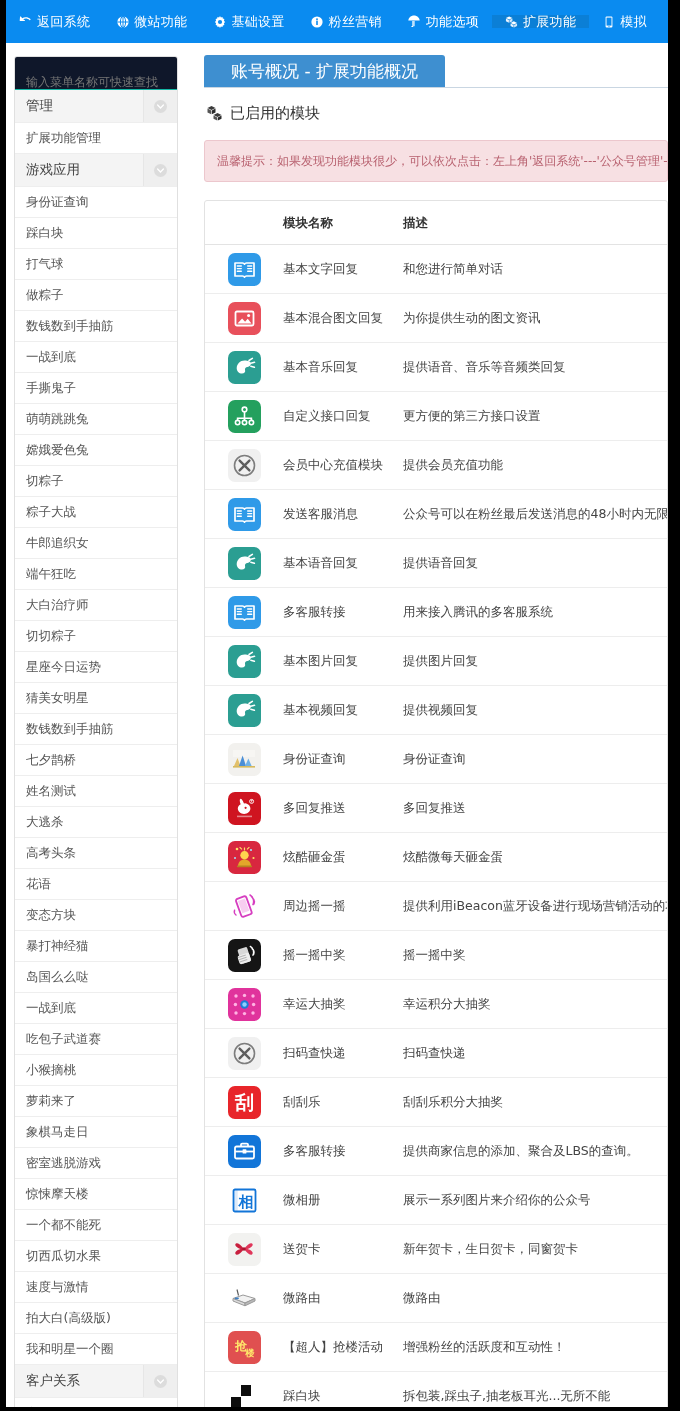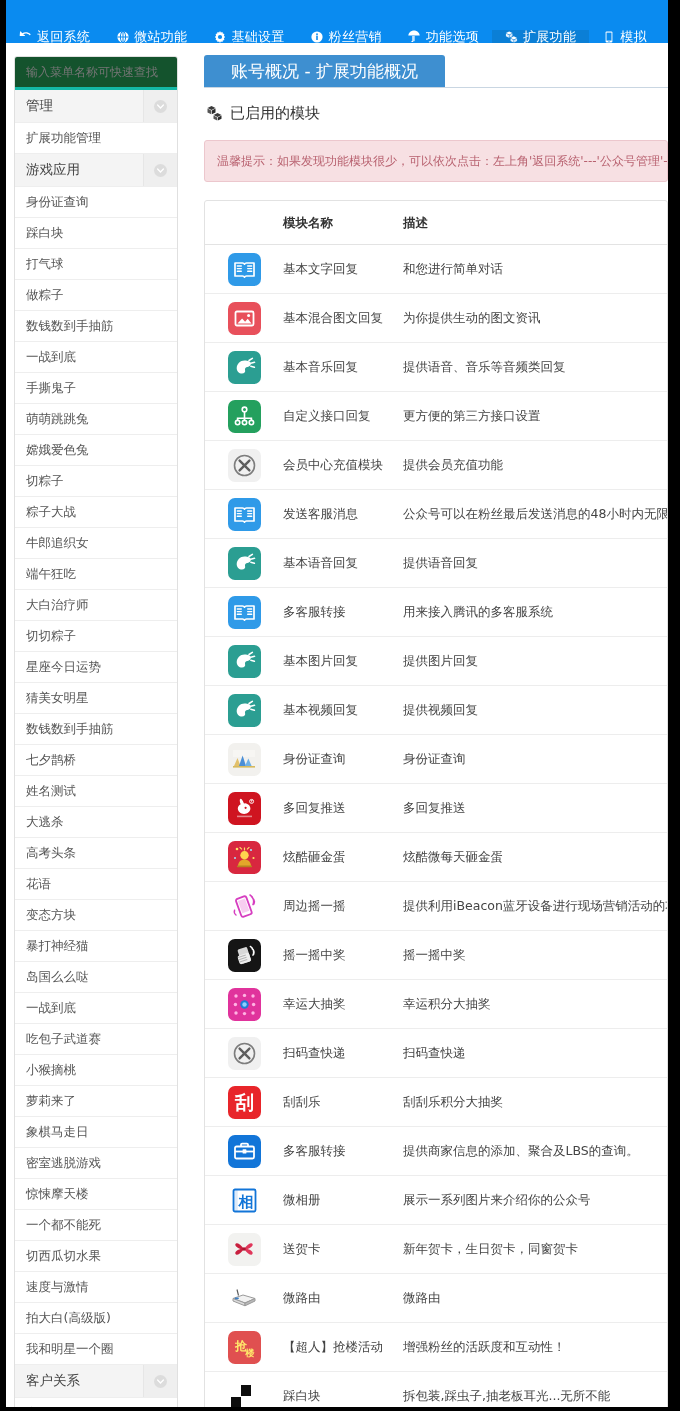--- a/index.html
+++ b/index.html
@@ -23,21 +23,21 @@
     background: #ffffff;
     overflow: hidden;
   }
 
   
   .navbar {
     position: relative;
     height: 43px;
     background: #0a8bf0;
     display: flex;
-    align-items: flex-end;
+    align-items: center;
     width: 100%;
   }
   .nav-item {
     display: flex;
     align-items: center;
     gap: 5px;
     padding: 0 13px;
     color: #ffffff;
     font-size: 13px;
     line-height: 1;
@@ -75,24 +75,24 @@
   }
   .side-box {
     border: 1px solid #e0e0e0;
     border-radius: 3px;
     background: #fff;
     overflow: hidden;
   }
   .side-search {
     height: 33px;
     display: flex;
-    align-items: center;
+    align-items: flex-end;
     padding: 0 11px;
-    border-bottom: 3px solid #14b8a6;
-    background: #14532d;
+    border-bottom: 1px solid #14b8a6;
+    background: #0f172a;
   }
   .side-search input {
     border: 0; outline: 0;
     width: 100%;
     font-size: 12px;
     color: #999;
     background: transparent;
     font-family: "DejaVu Sans", "Liberation Sans", sans-serif;
   }
   .side-row {

